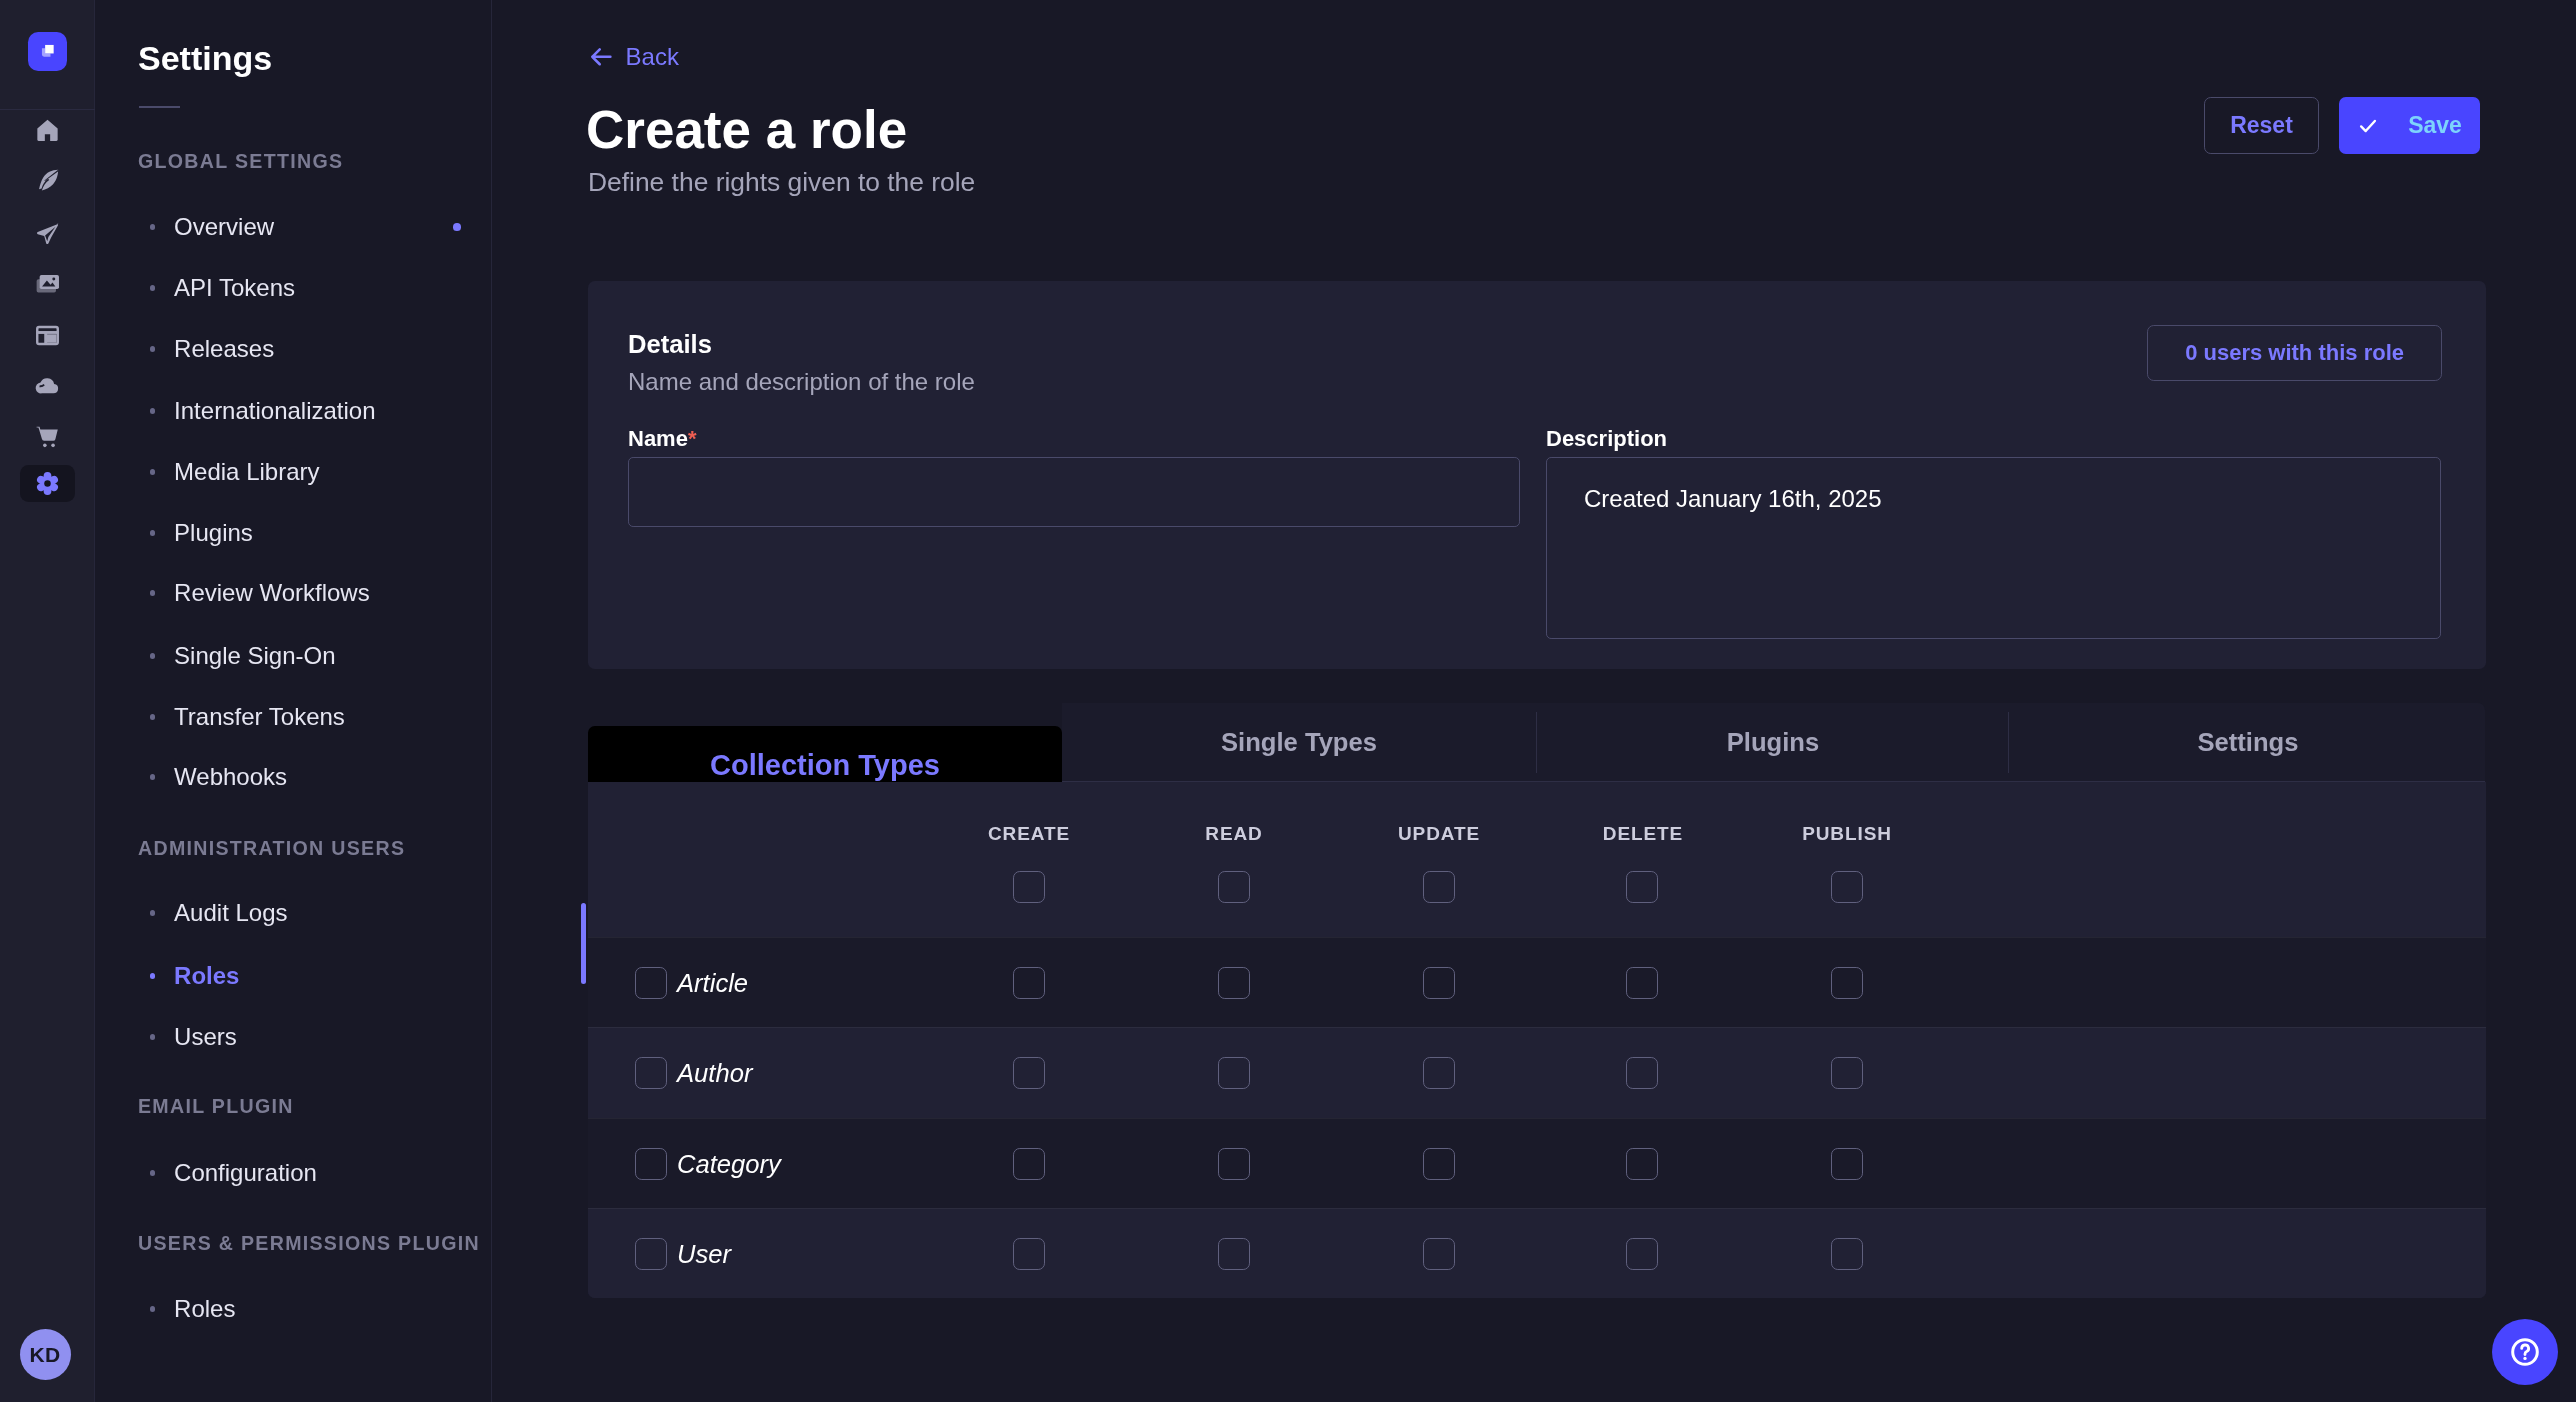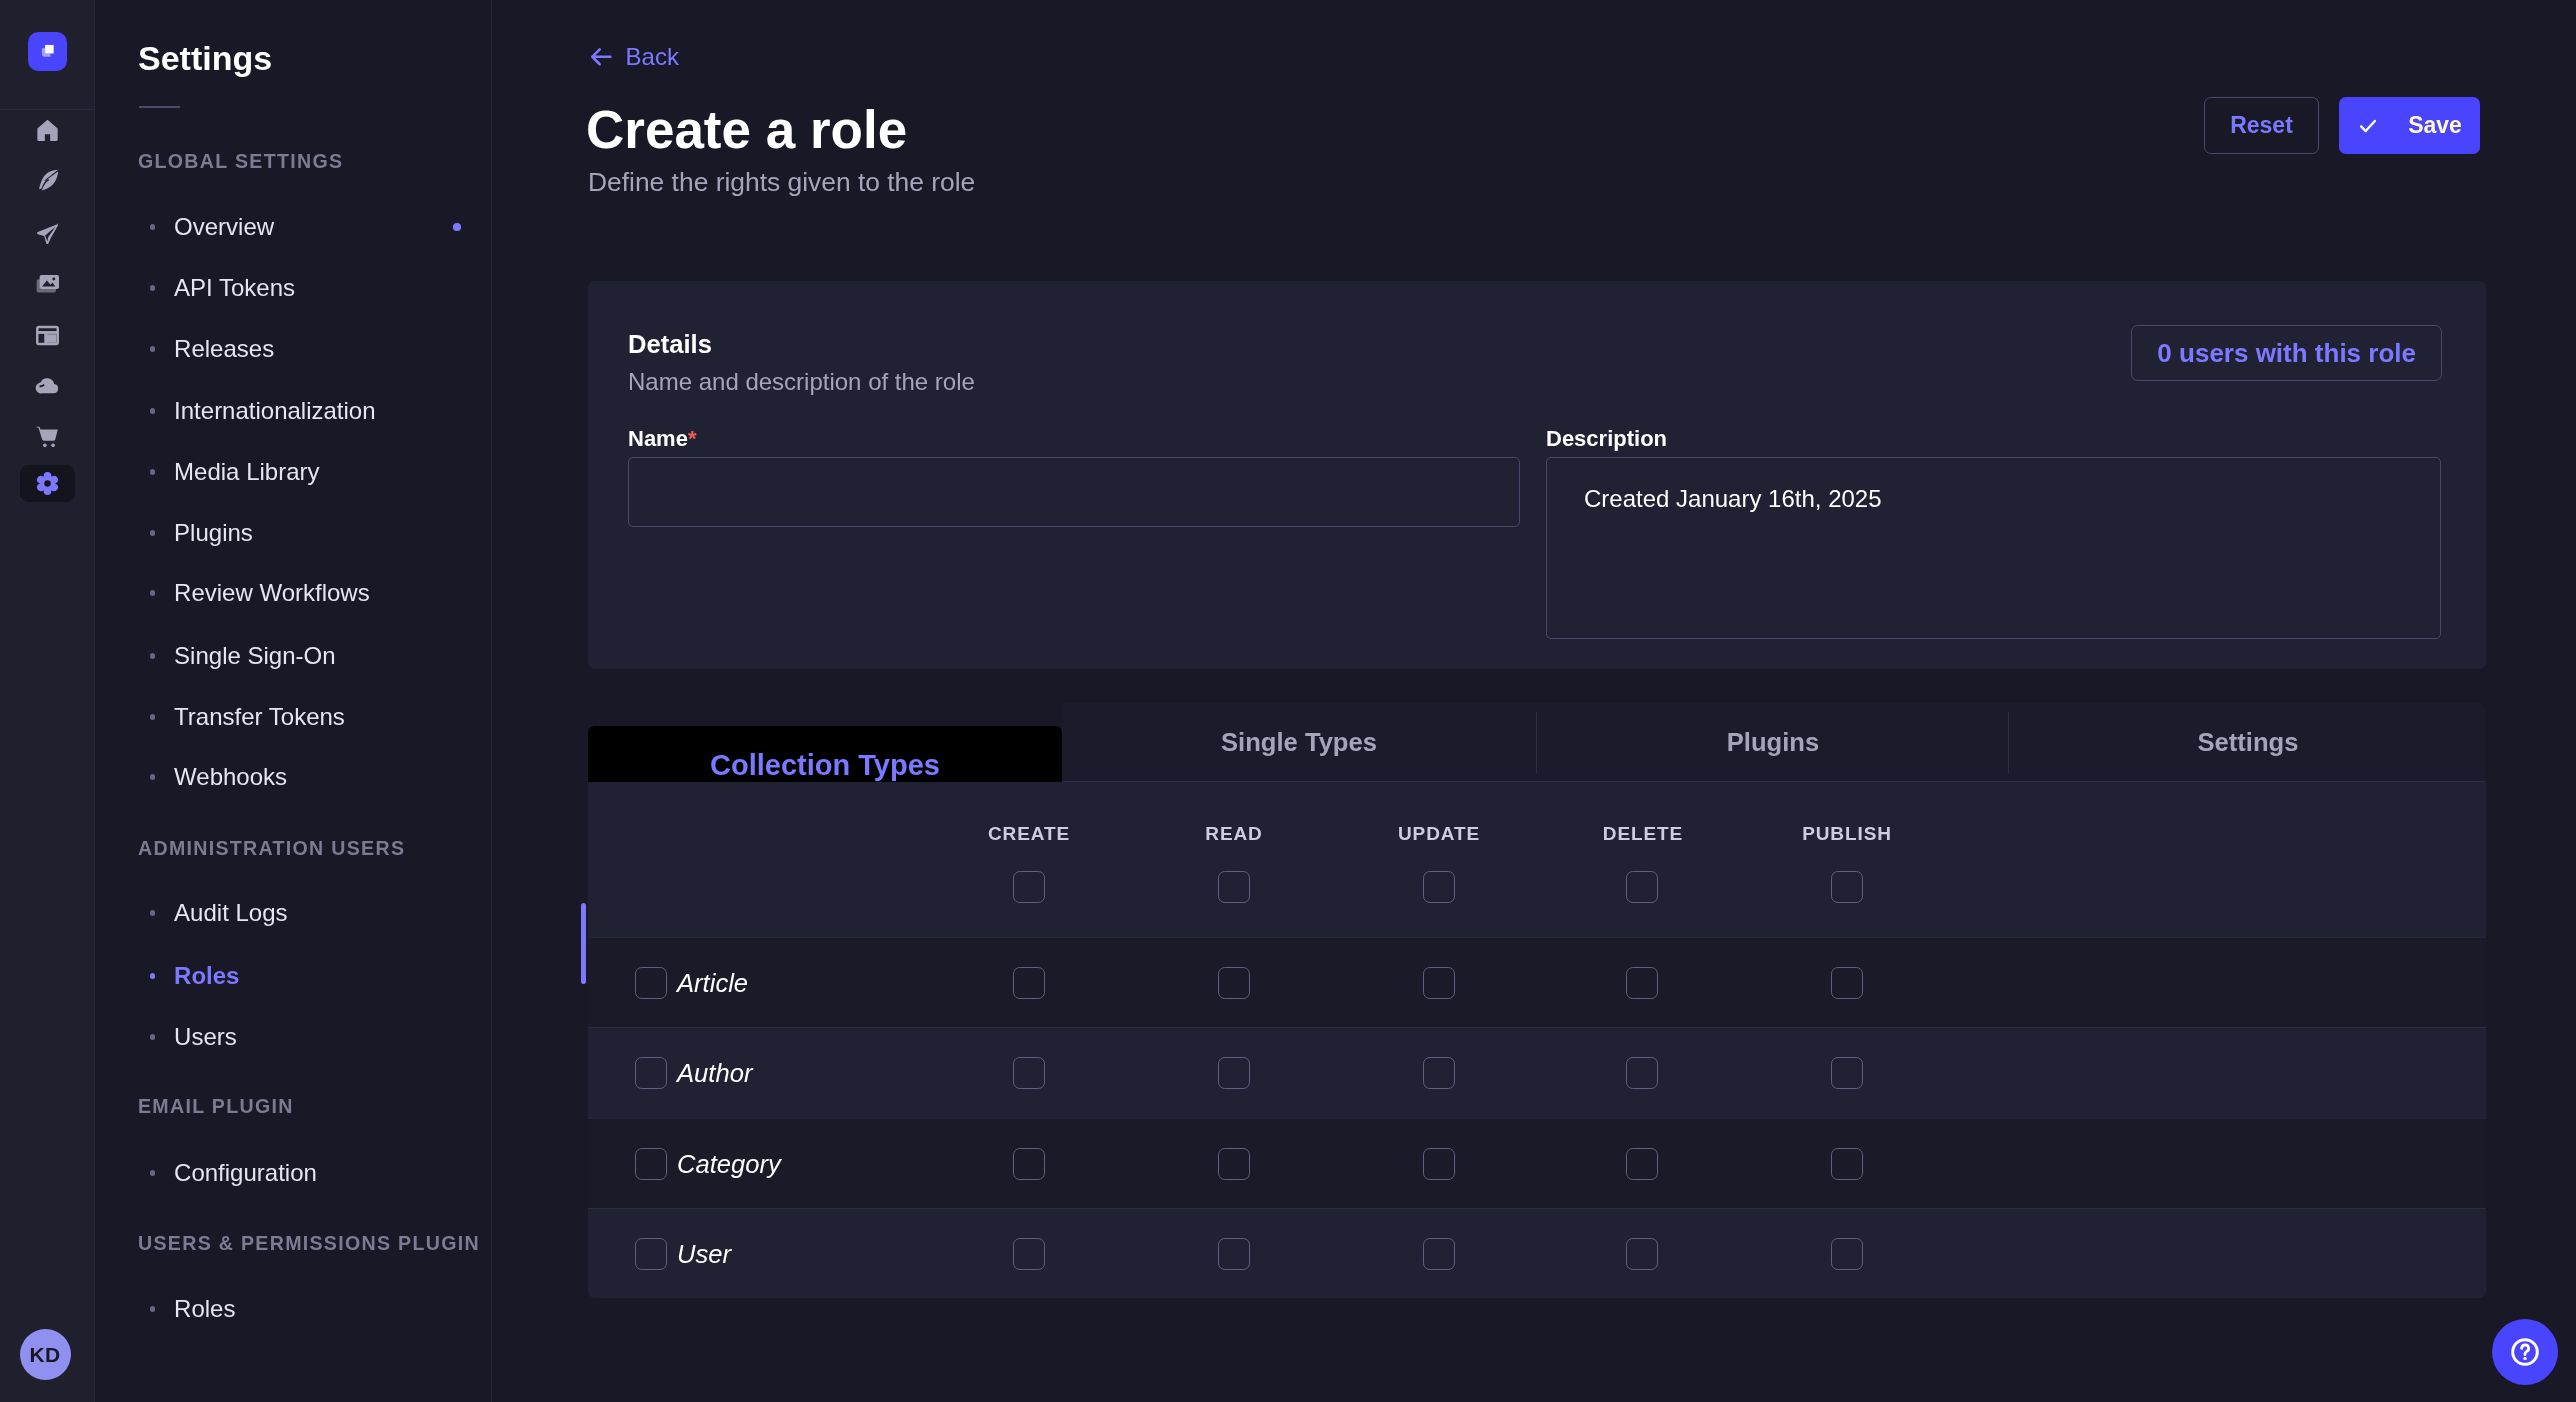--- a/index.html
+++ b/index.html
@@ -26,27 +26,27 @@
   .nav-item.active .nav-label{color:#7b79ff;font-weight:600;}
   .notif-dot{position:absolute;left:358px;top:26.4px;width:7.7px;height:7.7px;border-radius:50%;background:#7b79ff;}
   .scroll-thumb{position:absolute;left:486px;top:903px;width:5.1px;height:81px;border-radius:2.6px;background:#7b79ff;}
   
   .back-link{position:absolute;left:588px;top:43px;display:flex;align-items:center;gap:12px;color:#7b79ff;font-size:24px;cursor:pointer;}
   .back-link svg{width:25.6px;height:25.6px;}
   .page-title{position:absolute;left:586px;top:99px;font-size:53px;font-weight:700;color:#fff;}
   .page-subtitle{position:absolute;left:588px;top:167px;font-size:26.4px;color:#a5a5ba;}
   .btn{box-sizing:border-box;display:flex;align-items:center;justify-content:center;border-radius:6.8px;font-size:23px;font-weight:600;cursor:pointer;font-family:"Liberation Sans",sans-serif;}
   .btn-reset{position:absolute;left:2204px;top:97px;width:115px;height:57px;background:transparent;border:0.9px solid #4a4a6a;color:#7b79ff;}
-  .btn-save{position:absolute;left:2339px;top:97px;width:141px;height:57px;background:#4945ff;border:none;color:#fef9c3;gap:29px;}
+  .btn-save{position:absolute;left:2339px;top:97px;width:141px;height:57px;background:#4945ff;border:none;color:#7dd3fc;gap:29px;}
   .btn-save svg{width:22px;height:22px;}
   
   .card{position:absolute;left:588px;top:268px;width:1898px;height:388px;background:#212134;border-radius:6.8px;margin-top:13px;}
   .card-title{position:absolute;left:40px;top:49px;font-size:25.6px;font-weight:600;color:#fff;}
   .card-subtitle{position:absolute;left:40px;top:87px;font-size:24px;color:#a5a5ba;}
-  .btn-users{position:absolute;right:44px;top:44px;height:56px;padding:0 25px;background:transparent;border:0.9px solid #4a4a6a;color:#7b79ff;font-size:26px;}
+  .btn-users{position:absolute;right:44px;top:44px;height:56px;padding:0 37px;background:transparent;border:0.9px solid #4a4a6a;color:#7b79ff;font-size:22px;}
   .field-label{position:absolute;font-size:22px;font-weight:600;color:#fff;}
   .req{color:#ee5e52;}
   .text-input{position:absolute;left:40px;top:176px;width:892px;height:70px;box-sizing:border-box;background:transparent;border:0.9px solid #4a4a6a;border-radius:5.1px;color:#fff;font-size:24px;padding:0 25.6px;font-family:"Liberation Sans",sans-serif;}
   .text-area{position:absolute;left:958px;top:176px;width:895px;height:182px;box-sizing:border-box;background:transparent;border:0.9px solid #4a4a6a;border-radius:5.1px;color:#fff;font-size:24px;line-height:34px;padding:24px 37px;resize:none;font-family:"Liberation Sans",sans-serif;}
   
   .perm{position:absolute;left:588px;top:703px;width:1898px;height:595px;}
   .tabbar{position:absolute;left:0;top:0;width:1898px;height:79px;}
   .tab-active{position:absolute;left:0;top:0;width:474px;height:79px;background:#000000;border-radius:6.8px 6.8px 0 0;display:flex;align-items:center;justify-content:center;font-size:29px;font-weight:600;color:#7b79ff;cursor:pointer;margin-top:23px;}
   .tab-rest{position:absolute;left:474px;top:0;width:1423px;height:79px;background:#1b1b2b;border-radius:0 6.8px 0 0;border-bottom:0.9px solid #2e2e45;box-sizing:border-box;}
   .tab{position:absolute;top:0;width:474px;height:78px;display:flex;align-items:center;justify-content:center;font-size:25.6px;font-weight:600;color:#a5a5ba;cursor:pointer;}

